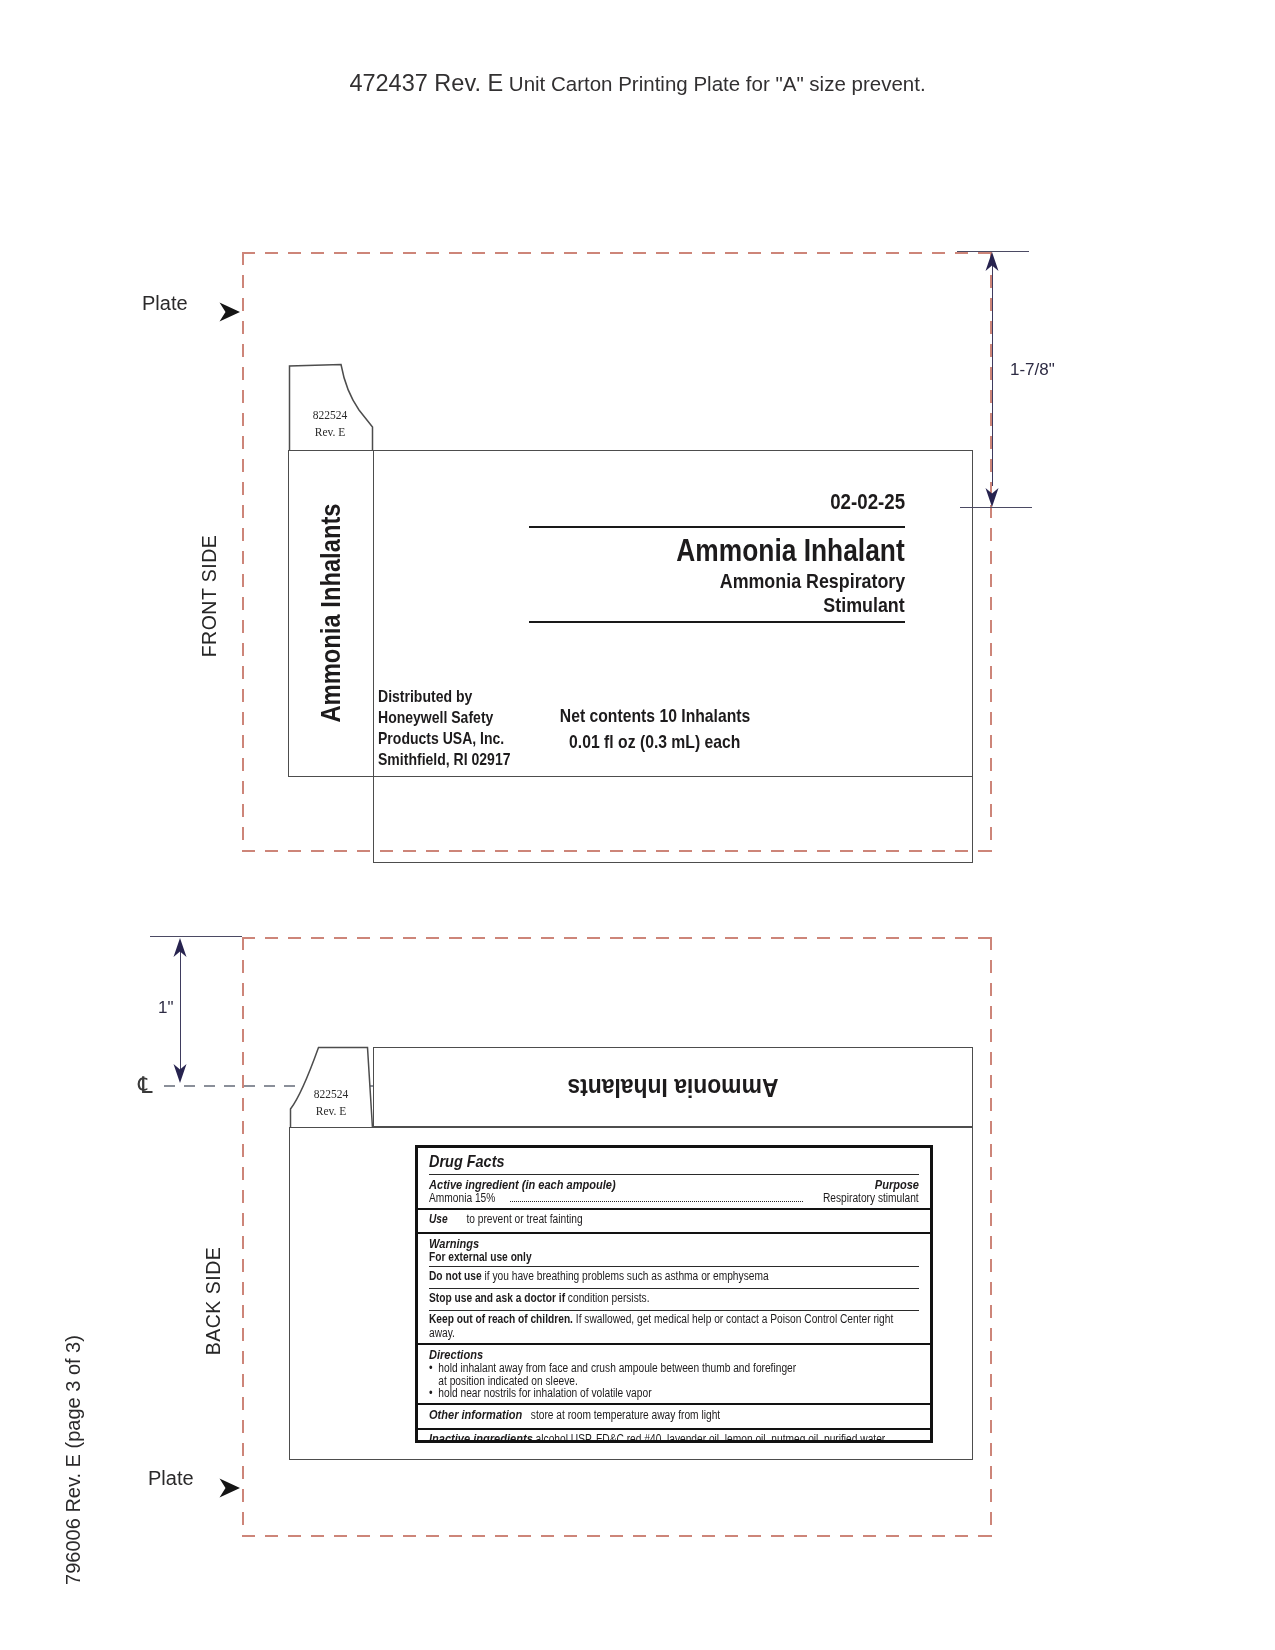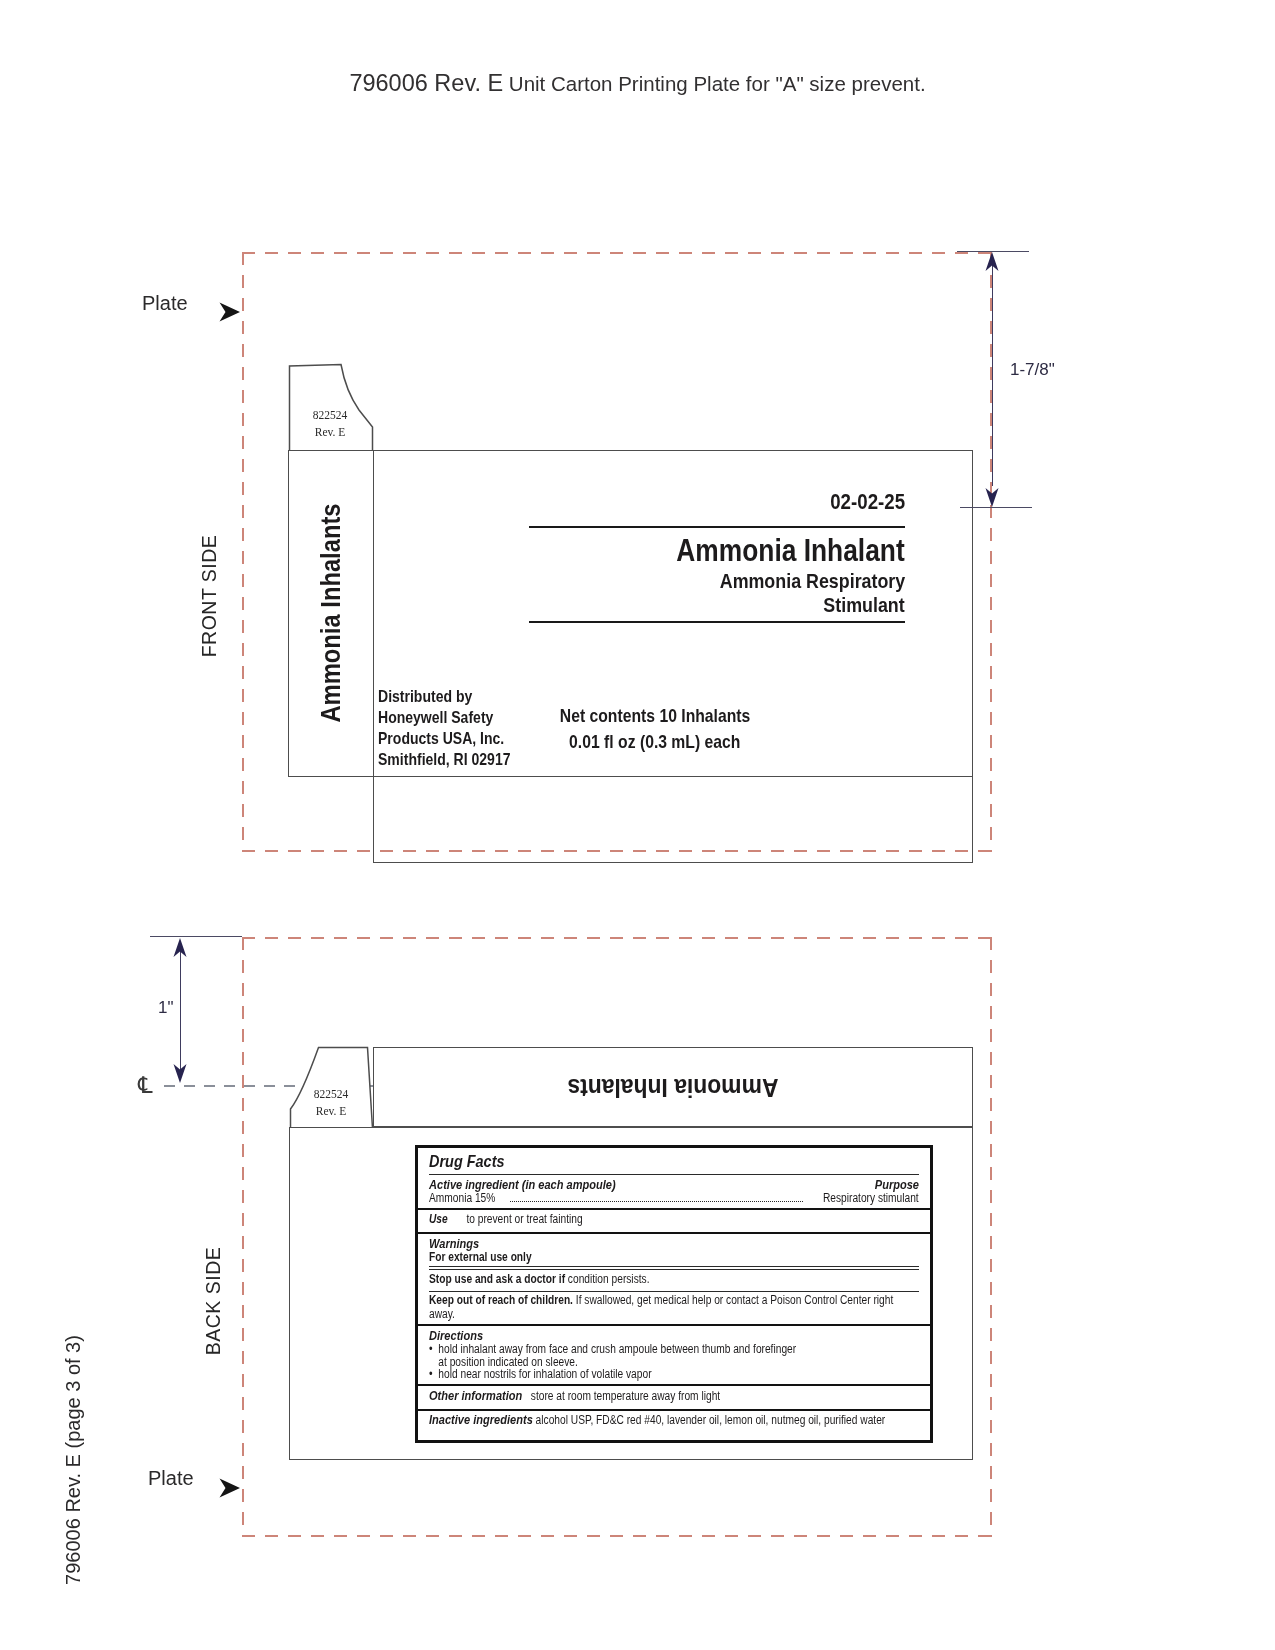--- a/index.html
+++ b/index.html
@@ -47,21 +47,21 @@
   .gap10{display:inline-block;width:10px;}
   .bullet{display:inline-block;width:11px;text-align:left;}
   .hang{padding-left:11px;}
 </style>
 </head>
 <body>
 
 <div class="canvas">
 
   <div class="abs title-line">
-    <span class="t1">796006 Rev. E</span><span class="t2"> Unit Carton Printing Plate for "A" size prevent.</span>
+    <span class="t1">472437 Rev. E</span><span class="t2"> Unit Carton Printing Plate for "A" size prevent.</span>
   </div>
 
   <div class="abs annot" style="left:142px;top:292px;">Plate</div>
   <svg class="abs" style="left:218px;top:301px;" width="23" height="22" viewBox="0 0 23 22">
     <path d="M1.5 1.5 L22 11 L1.5 20.5 L7.5 11 Z" fill="#151515"></path>
   </svg>
   <div class="abs vertlbl" style="left:209px;top:596px;transform:translate(-50%,-50%) rotate(-90deg);">FRONT SIDE</div>
 
   <div class="abs hd" style="left:242px;top:252px;width:750px;"></div>
   <div class="abs hd" style="left:242px;top:850px;width:750px;"></div>
@@ -160,20 +160,21 @@
       <span class="c">Ammonia 15%</span>
       <div class="leader"></div>
       <span class="cr">Respiratory stimulant</span>
     </div>
     <div class="rlk"></div>
     <div class="rowpad"><span class="c"><span class="bi">Use</span><span class="gap14"></span><span>to prevent or treat fainting</span></span></div>
     <div class="rlk"></div>
     <div style="padding-top:3px;"><span class="bi13 bi c">Warnings</span></div>
     <div><span class="b c">For external use only</span></div>
     <div class="rl"></div>
+    <div class="rowpad"><span class="c"><span class="b">Do not use</span> <span>if you have breathing problems such as asthma or emphysema</span></span></div>
     <div class="rl"></div>
     <div class="rowpad"><span class="c"><span class="b">Stop use and ask a doctor if</span> <span>condition persists.</span></span></div>
     <div class="rl"></div>
     <div style="padding-top:2px;line-height:13.5px;">
         <div class="cb"><span class="b">Keep out of reach of children.</span> <span>If swallowed, get medical help or contact a Poison Control Center right away.</span></div>
       </div>
     <div class="rlk"></div>
     <div style="padding-top:3px;"><span class="bi13 bi c">Directions</span></div>
     <div style="line-height:12.5px;">
       <div class="cb"><span class="bullet">•</span><span>hold inhalant away from face and crush ampoule between thumb and forefinger</span></div>

